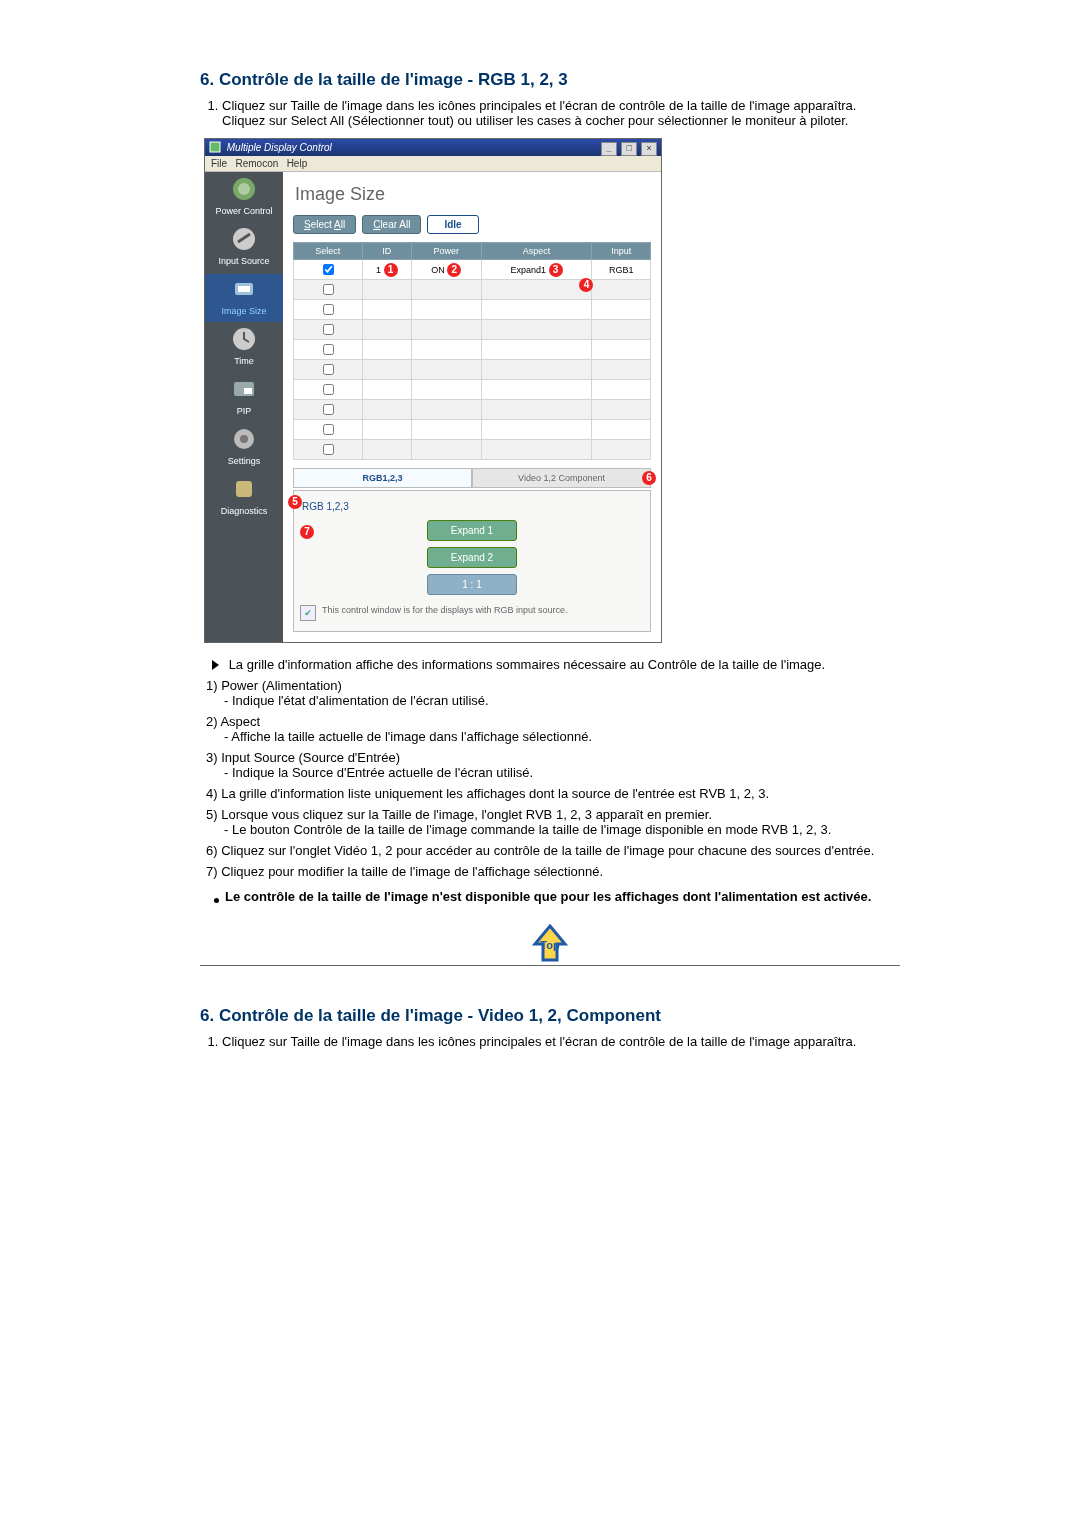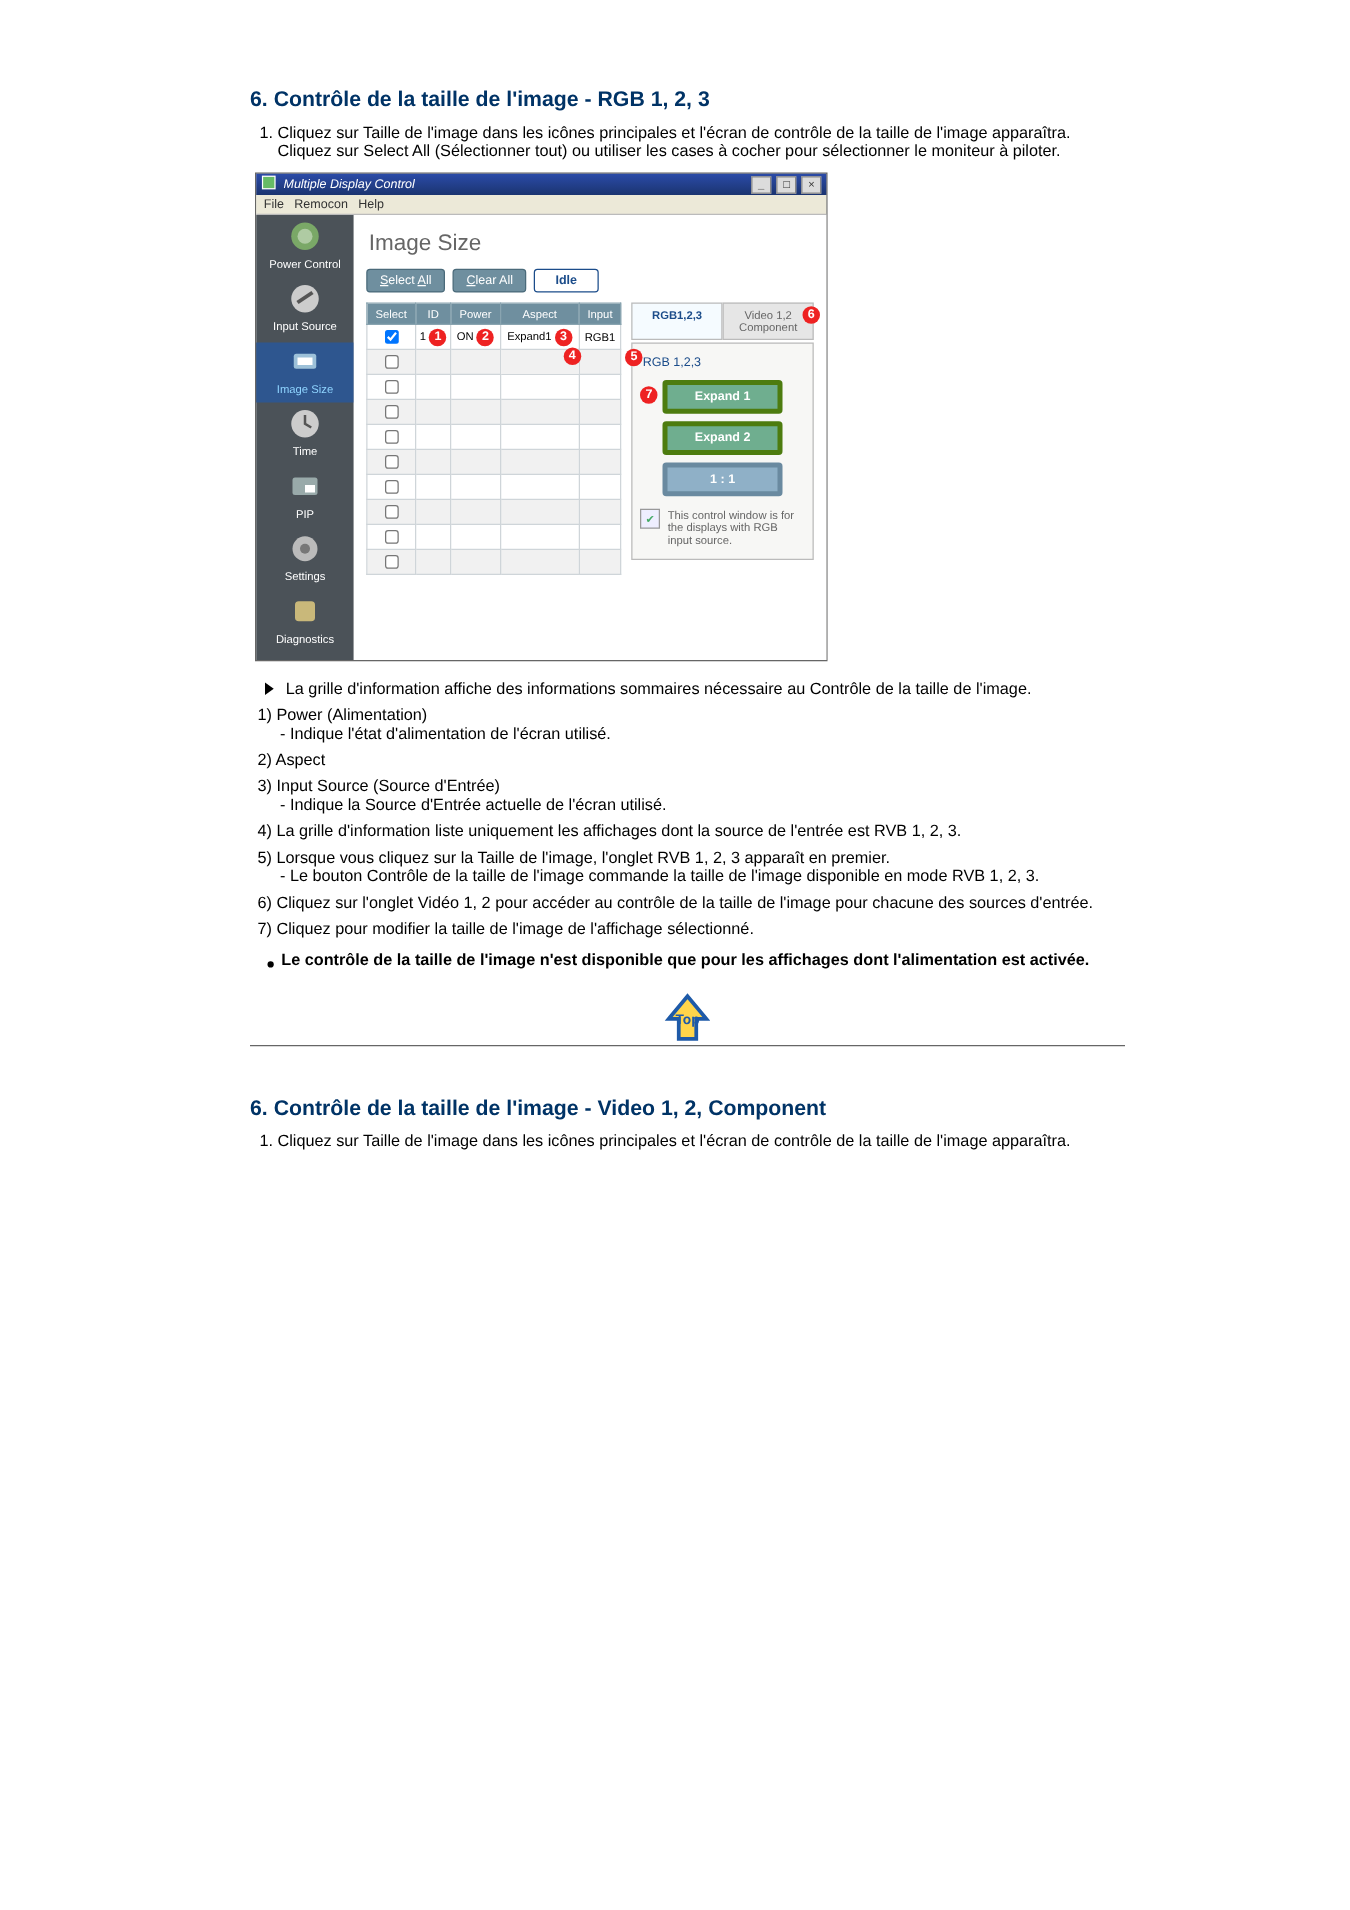--- a/index.html
+++ b/index.html
@@ -98,21 +98,21 @@
     color: #666;
     margin: 4px 0 10px 2px;
   }
   .toolbar-row { display:flex; gap:6px; margin-bottom:8px; }
   .tb-btn {
     display:inline-block; padding:3px 10px;
     background:#6f8f9f; color:#fff; border:1px solid #4a6a7a;
     border-radius:3px; font-size:10px; text-align:center;
   }
   .tb-btn.idle { background:#fff; color:#1b4c8a; font-weight:bold; border:1px solid #1b4c8a; padding:3px 16px;}
-  .layout-row { display:flex; gap:8px; }
+  .layout-row { display:flex; gap:8px;flex-direction:column; }
   .grid-area { flex: 1.4; }
   table.grid {
     width: 100%; border-collapse: collapse; font-size:9px;
   }
   table.grid th {
     background:#6f8f9f; color:#fff; padding:3px 4px; font-weight:normal;
     border:1px solid #89a4b0; white-space:nowrap;
   }
   table.grid td {
     border:1px solid #cfd5d9; height:14px; text-align:center; background:#fff;
@@ -131,21 +131,21 @@
     background:#e6e6e6; border:1px solid #bbb; color:#666;
   }
   .tab.active { background:#f5fbff; color:#1b4c8a; font-weight:bold; }
   .size-panel {
     border:1px solid #bbb; padding:8px 6px 10px; background:#f7f7f5;
   }
   .size-subtitle { color:#1b4c8a; font-size:10px; margin:2px 2px 8px; }
   .size-btn {
     display:block; width:80px; margin:0 auto 6px;
     padding:4px 4px; text-align:center; font-size:10px;
-    color:#fff; border:4px solid #4d7c0f; background:#6fae8f; border-radius:3px;font-weight:bold;
+    color:#fff; border:1px solid #4d7c0f; background:#6fae8f; border-radius:3px;
   }
   .size-btn.blue { background:#8fb0c7; border-color:#6a8aa0; }
   .note-box { display:flex; gap:6px; margin-top:10px; font-size:9px; color:#666; }
   .note-box .nb-icon {
     width:14px;height:14px;border:1px solid #999; background:#eef; flex-shrink:0;
     display:flex;align-items:center;justify-content:center;color:#4a6;
   }
   
   .triangle { display:inline-block; width:0;height:0;
     border-top:5px solid transparent;border-bottom:5px solid transparent;
@@ -383,20 +383,21 @@
     <span>La grille d'information affiche des informations sommaires nécessaire au Contrôle de la taille de l'image.</span>
   </div>
 
   <ul class="desc-list">
     <li>
       <span>1)  Power (Alimentation)</span>
       <span class="dash">- Indique l'état d'alimentation de l'écran utilisé.</span>
     </li>
     <li>
       <span>2)  Aspect</span>
+      <span class="dash">- Affiche la taille actuelle de l'image dans l'affichage sélectionné.</span>
     </li>
     <li>
       <span>3)  Input Source (Source d'Entrée)</span>
       <span class="dash">- Indique la Source d'Entrée actuelle de l'écran utilisé.</span>
     </li>
     <li>4)  La grille d'information liste uniquement les affichages dont la source de l'entrée est RVB 1, 2, 3.</li>
     <li>
       <span>5)  Lorsque vous cliquez sur la Taille de l'image, l'onglet RVB 1, 2, 3 apparaît en premier.</span>
       <span class="dash">- Le bouton Contrôle de la taille de l'image commande la taille de l'image disponible en mode RVB 1, 2, 3.</span>
     </li>

